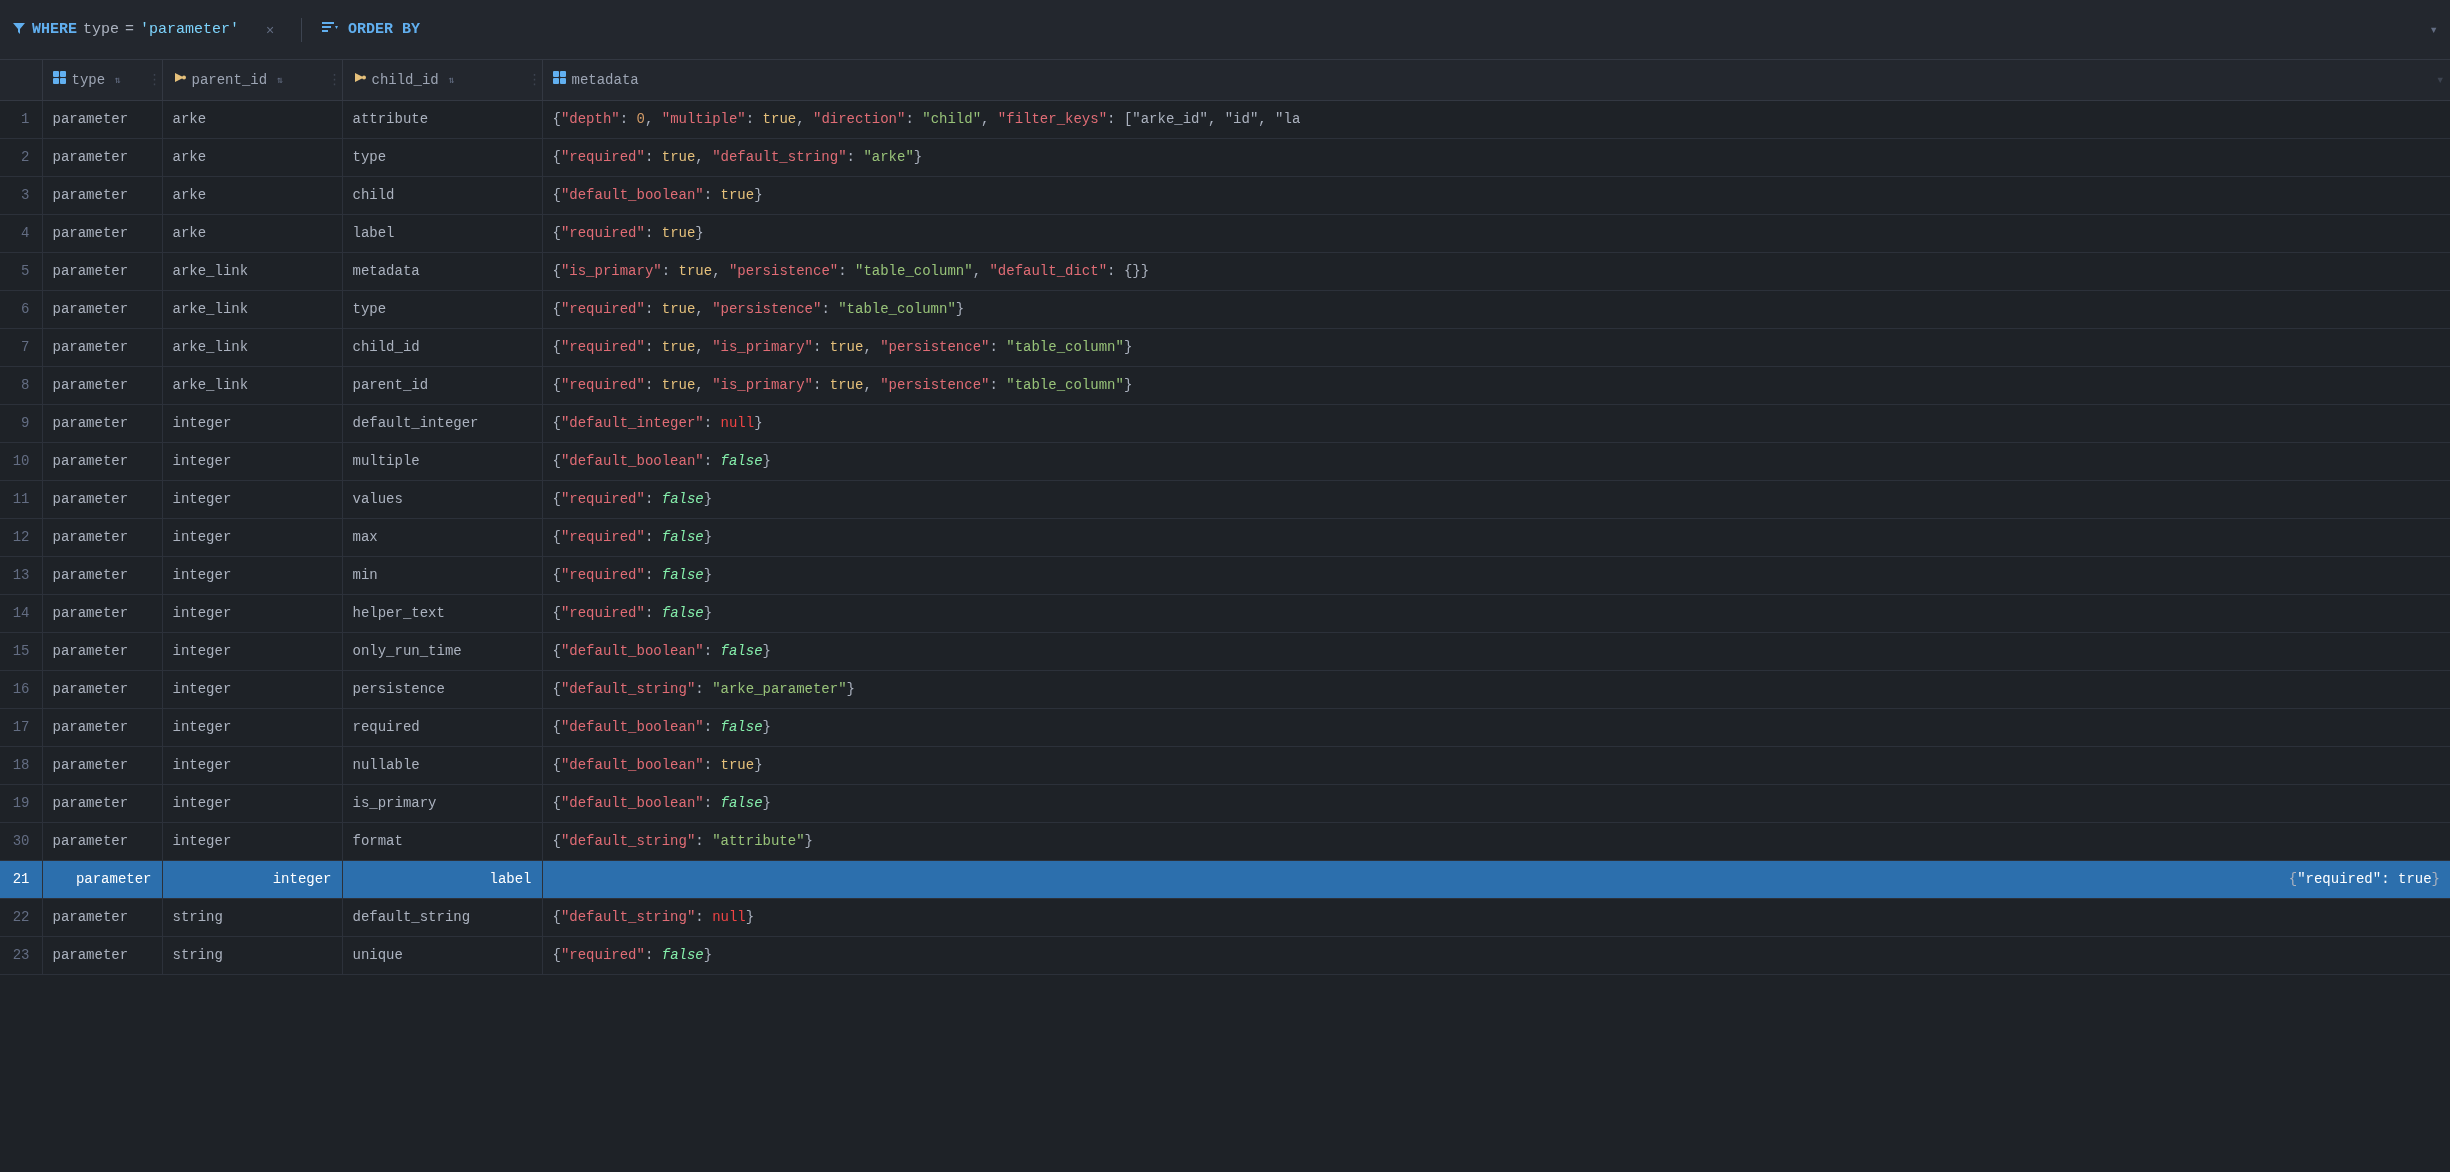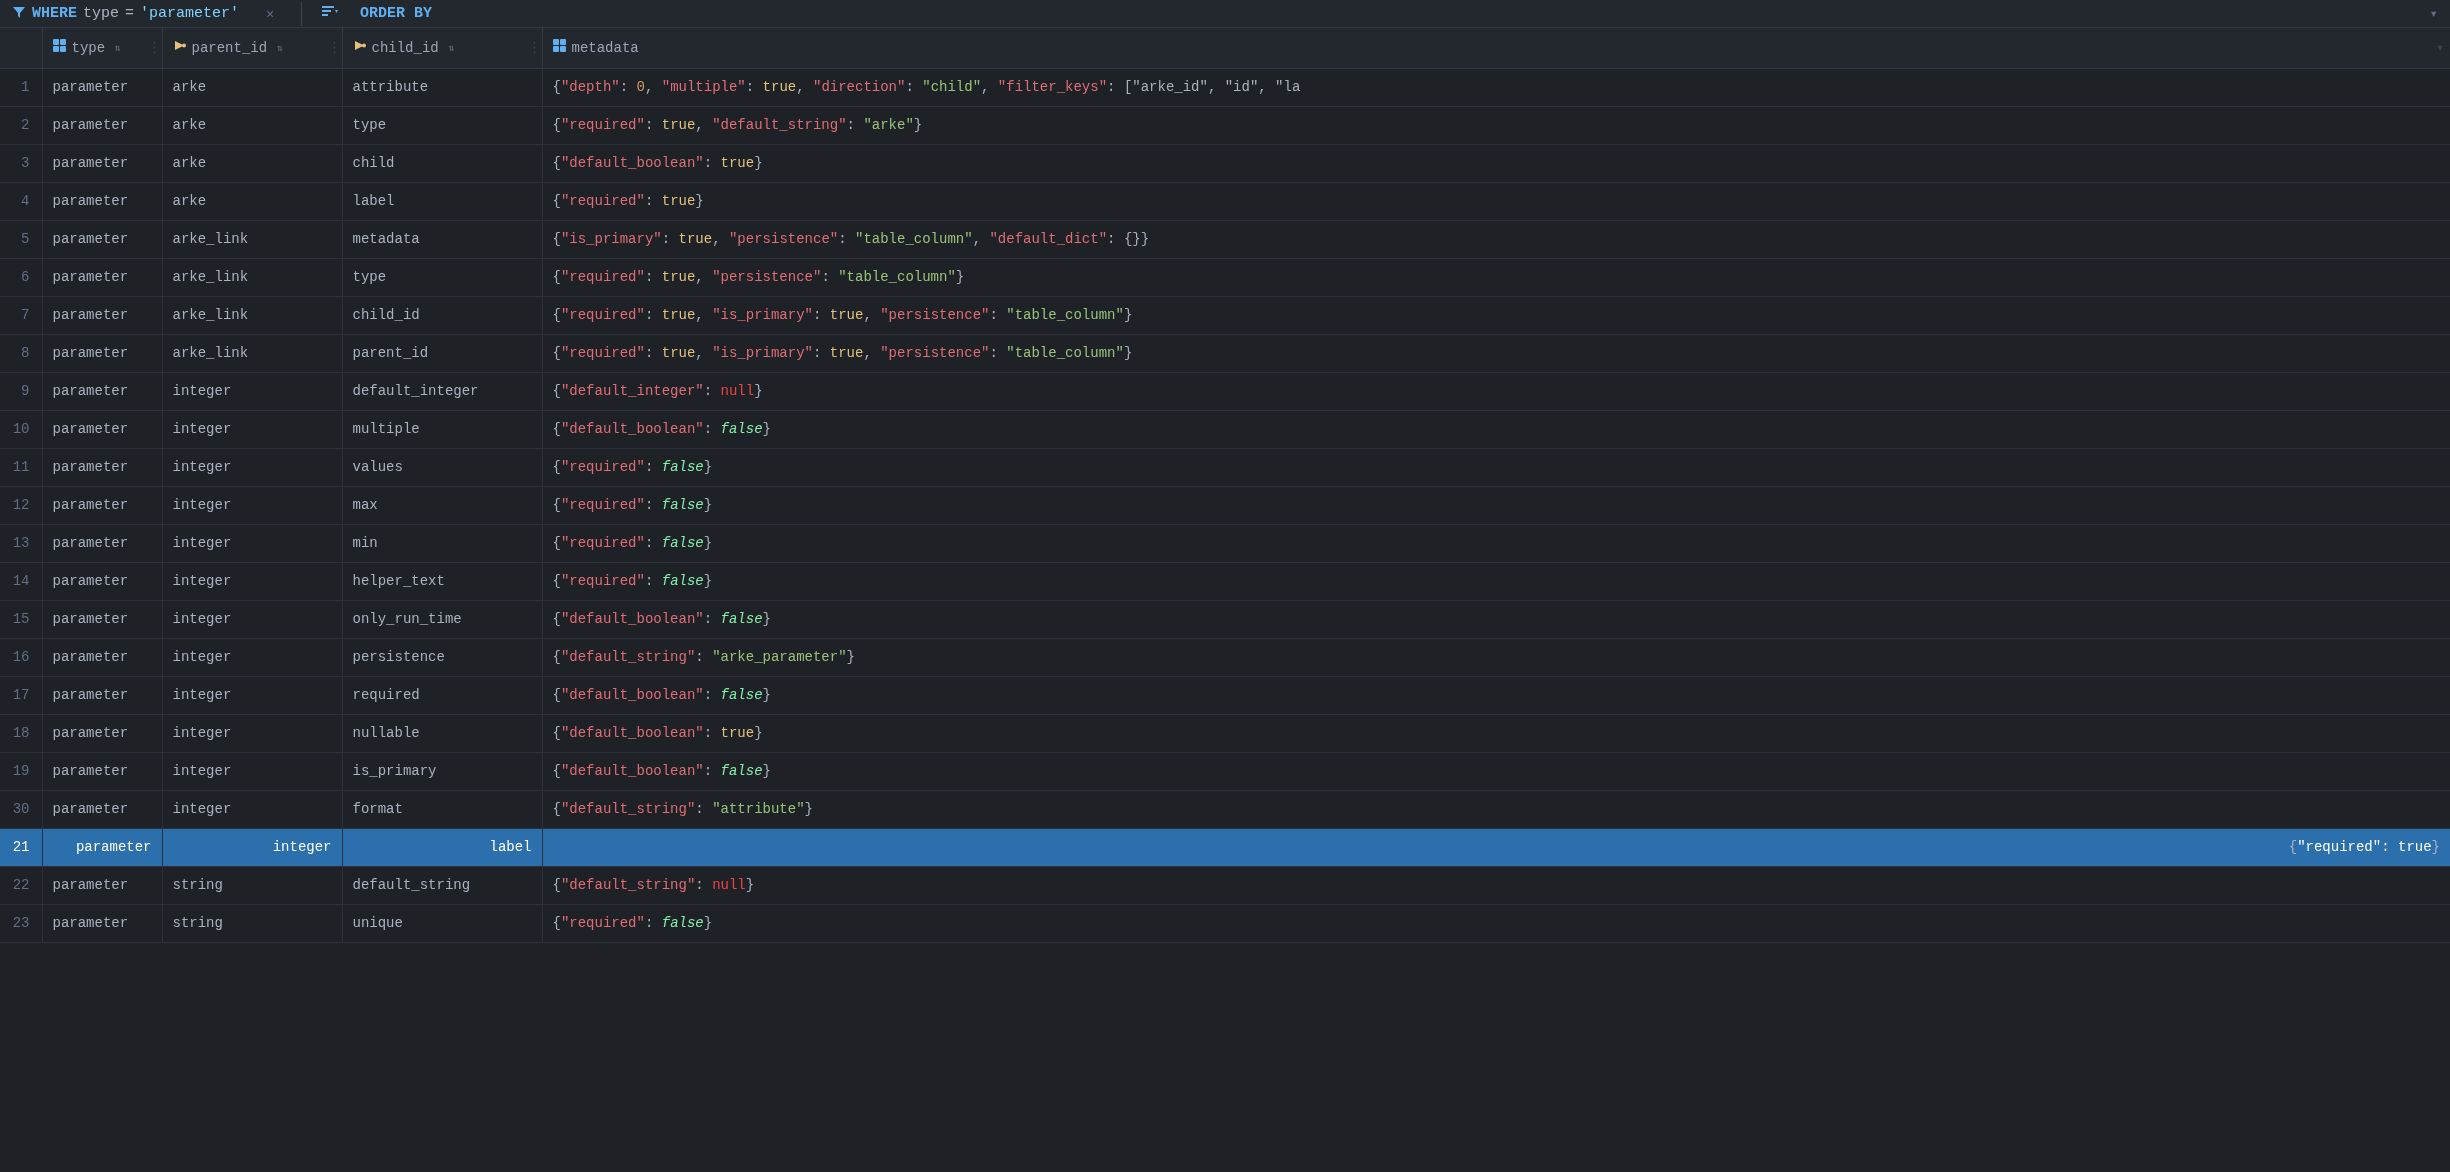--- a/index.html
+++ b/index.html
@@ -9,21 +9,21 @@
       font-family: 'Consolas', 'Monaco', 'Courier New', monospace;
       font-size: 15px;
       overflow: hidden;
     }
 
     .top-bar {
       display: flex;
       align-items: center;
       background: #23272e;
       border-bottom: 1px solid #333842;
-      height: 28px;
+      height: 60px;
       padding: 10px 12px;
       gap: 20px;
     }
 
     .filter-section {
       display: flex;
       align-items: center;
       gap: 6px;
       color: #abb2bf;
     }
@@ -61,21 +61,21 @@
 
     .divider {
       width: 1px;
       height: 24px;
       background: #3d4451;
     }
 
     .order-section {
       display: flex;
       align-items: center;
-      gap: 22px;
+      gap: 10px;
       color: #abb2bf;
     }
 
     .order-icon {
       color: #61afef;
       font-size: 14px;
     }
 
     .order-label {
       color: #61afef;

